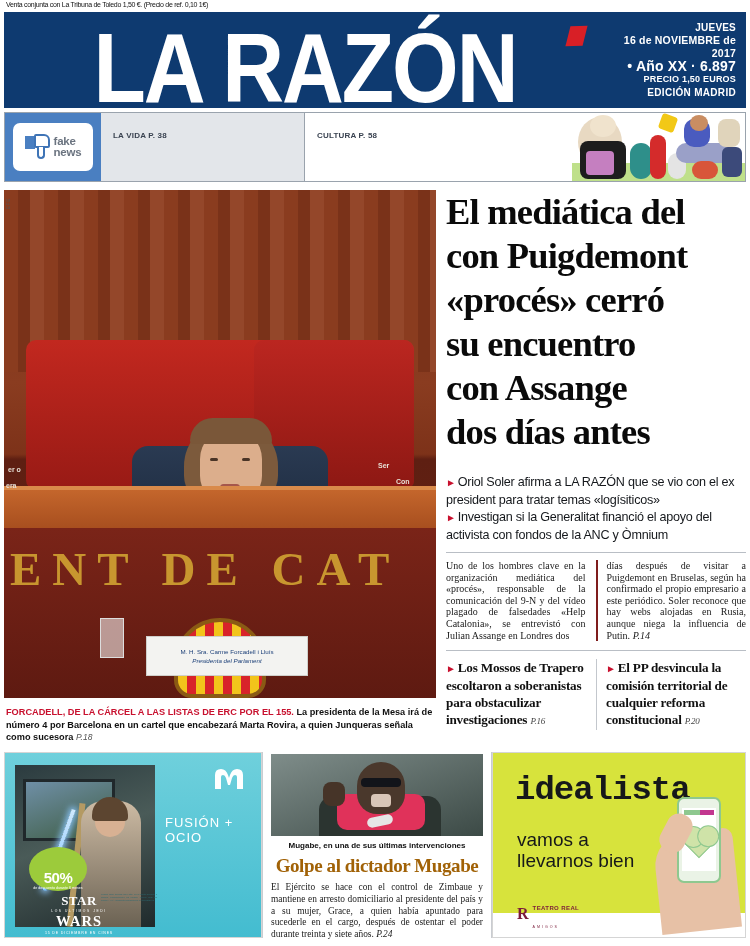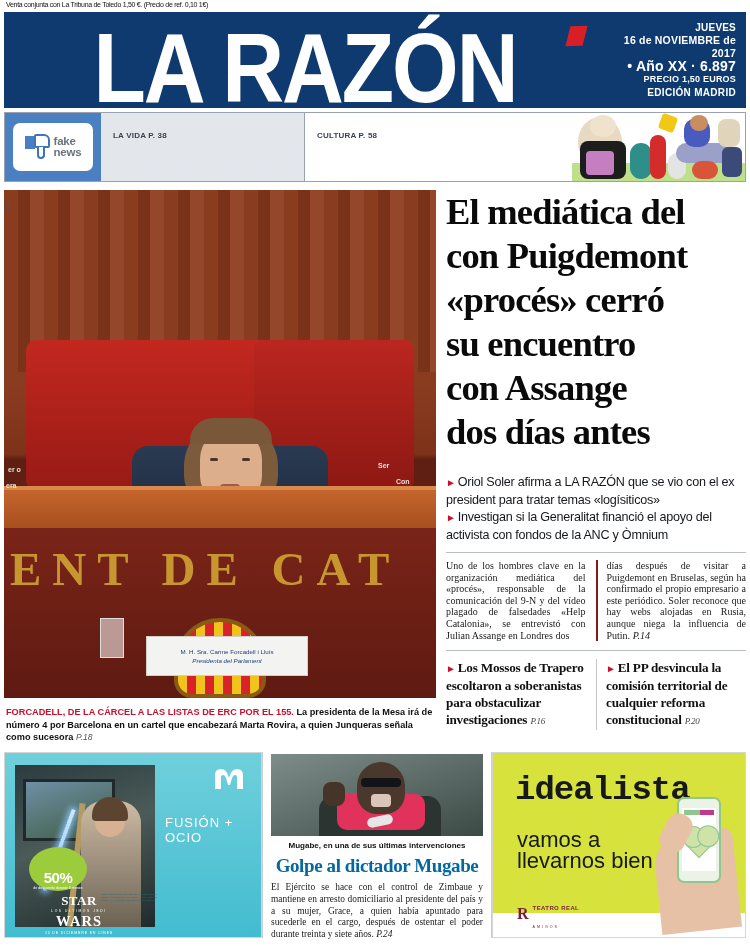--- a/index.html
+++ b/index.html
@@ -313,41 +313,41 @@
   .mg-scarf { position: absolute; left: 66px; top: 40px; width: 88px; height: 36px; background: #e0325a; border-radius: 10px; }
   .mg-head { position: absolute; left: 86px; top: 8px; width: 48px; height: 52px; background: #4a382c; border-radius: 24px 24px 20px 20px; }
   .mg-glass { position: absolute; left: 90px; top: 24px; width: 40px; height: 9px; background: #12141a; border-radius: 4px; }
   .mg-mouth { position: absolute; left: 100px; top: 40px; width: 20px; height: 13px; background: #d9c6b8; border-radius: 4px; }
   .mg-fist { position: absolute; left: 52px; top: 28px; width: 22px; height: 24px; background: #463428; border-radius: 8px; }
   .mg-mic { position: absolute; left: 96px; top: 62px; width: 26px; height: 10px; background: #e6e6e6; border-radius: 5px; transform: rotate(-12deg); }
   .mid-cap { margin-top: 5px; text-align: center; font-size: 8px; font-weight: bold; color: #111; }
   .mid-head {
     margin-top: 5px; text-align: center;
     font-family: "Liberation Serif", serif; font-weight: bold;
-    font-size: 19px; color: #0369a1; letter-spacing: -0.4px;
+    font-size: 19px; color: #a16207; letter-spacing: -0.4px;
   }
   .mid-body {
     margin-top: 5px;
     font-family: "Liberation Serif", serif;
     font-size: 9.4px; line-height: 11.8px; color: #1a1a1a; text-align: justify;
   }
 
   .ad-idealista {
     flex: 1; height: 186px; position: relative; overflow: hidden; background: #fff;
     border: 1px solid #d5d5d5;
   }
   .id-green { position: absolute; left: 0; top: 0; width: 100%; height: 160px; background: #d7e33c; }
   .id-word {
     position: absolute; left: 22px; top: 18px;
     font-family: "Liberation Mono", monospace;
     font-size: 34px; font-weight: bold; color: #16181a; letter-spacing: -1px;
   }
   .id-tag {
     position: absolute; left: 24px; top: 76px;
-    font-size: 22px; line-height: 21px; color: #16181a;
+    font-size: 19px; line-height: 21px; color: #16181a;
   }
   .id-phone {
     position: absolute; right: 24px; top: 44px; width: 44px; height: 86px;
     background: #eaf3e6; border: 2px solid #8ec88f; border-radius: 7px;
   }
   .id-screen { position: absolute; left: 3px; top: 9px; right: 3px; bottom: 10px; background: #fff; }
   .id-bar { position: absolute; left: 2px; top: 2px; right: 2px; height: 5px; background: #8ec88f; }
   .id-bar2 { position: absolute; right: 2px; top: 2px; width: 14px; height: 5px; background: #c2378f; }
   .id-heart {
     position: absolute; left: 50%; top: 26px; transform: translateX(-50%) rotate(-45deg);

